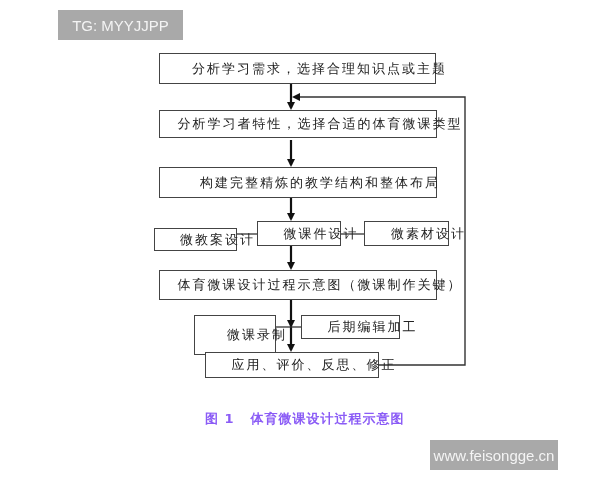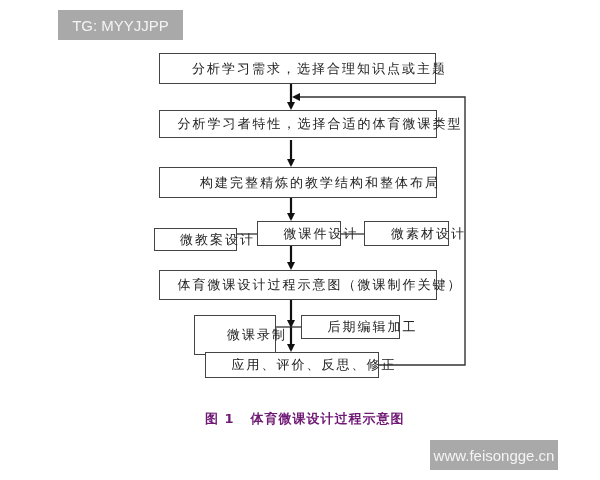--- a/index.html
+++ b/index.html
@@ -6,21 +6,21 @@
   body { width:600px; height:480px; background:#ffffff; position:relative; overflow:hidden;
          font-family: "DejaVu Serif", "Liberation Serif", serif; color:#222; }
   .wm { position:absolute; background:#a9a9a9; color:#f4f4f4;
         font-family: "Liberation Sans", "DejaVu Sans", sans-serif; font-size:15px;
         display:flex; align-items:center; justify-content:center; }
   .box { position:absolute; border:1.5px solid #444; background:#fff; box-sizing:border-box;
          display:flex; align-items:center; justify-content:center; font-size:13px;
          letter-spacing:2px; white-space:nowrap;padding-left:44px; }
   svg.lines { position:absolute; left:0; top:0; }
   .caption { position:absolute; left:205px; top:410px; font-family:"DejaVu Sans", sans-serif;
-             font-size:13px; font-weight:bold; color:#701a75; letter-spacing:1px; }
+             font-size:13px; font-weight:bold; color:#8b5cf6; letter-spacing:1px; }
   .caption .num { margin-right:16px; }
 </style>
 </head>
 <body>
 
 <div class="wm" style="left:10px;top:10px;width:125px;height:30px;margin-left:48px;">TG: MYYJJPP</div>
 
 <svg class="lines" width="600" height="480">
   <defs>
     <marker id="ah" markerWidth="8" markerHeight="8" refX="6" refY="4" orient="auto" markerUnits="userSpaceOnUse">

